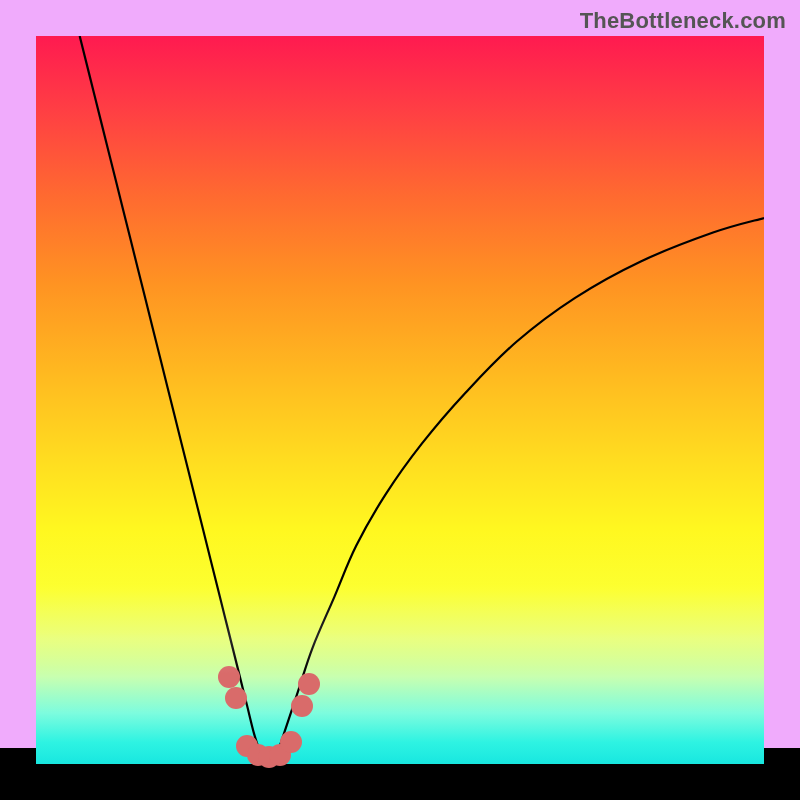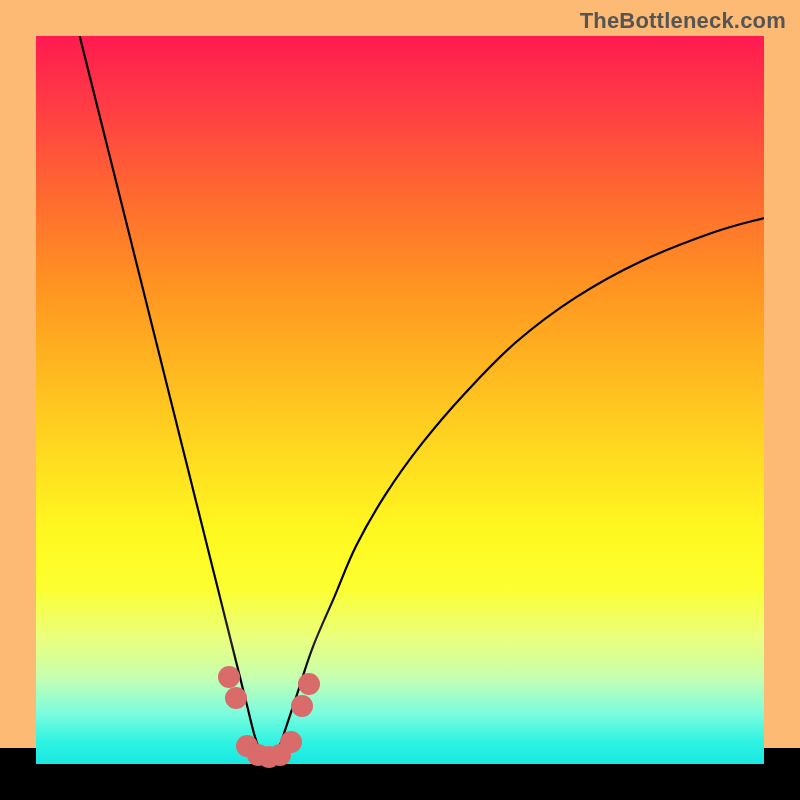--- a/index.html
+++ b/index.html
@@ -8,21 +8,21 @@
     width: 800px;
     height: 800px;
     overflow: hidden;
     background: #000;
     font-family: Arial, Helvetica, sans-serif;
   }
   .frame {
     position: relative;
     width: 800px;
     height: 748px;
-    background: #fdba74;
+    background: #f0abfc;
   }
   .plot-area {
     position: absolute;
     left: 36px;
     top: 36px;
     width: 728px;
     height: 728px;
     background: linear-gradient(
       to bottom,
       #ff1a50 0%,

